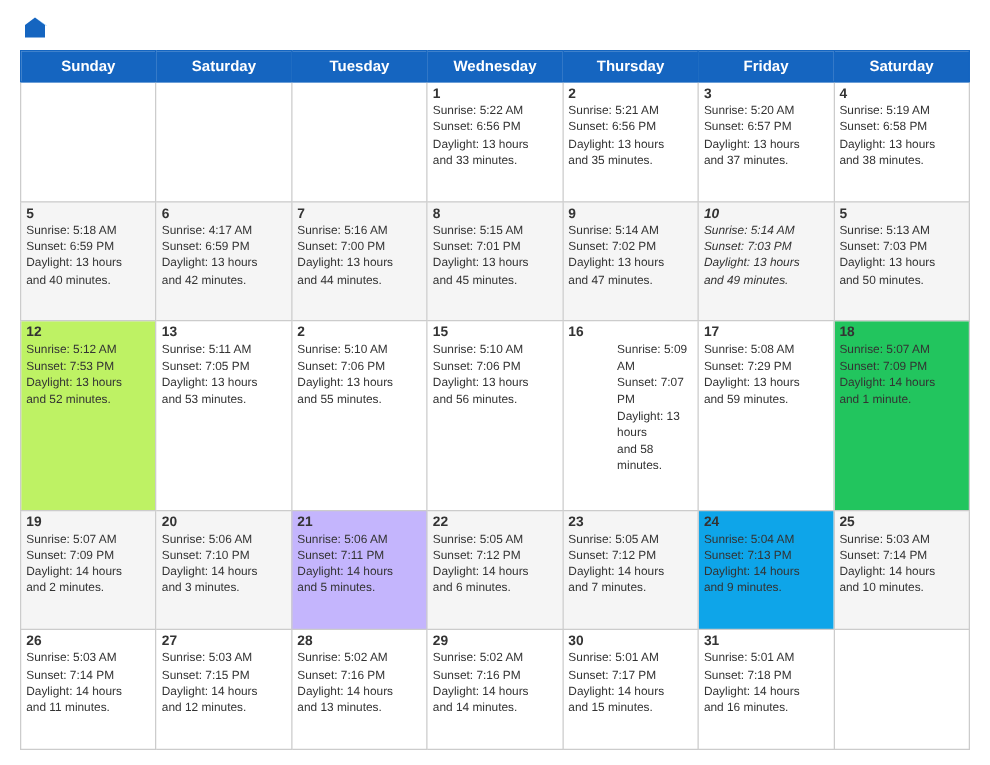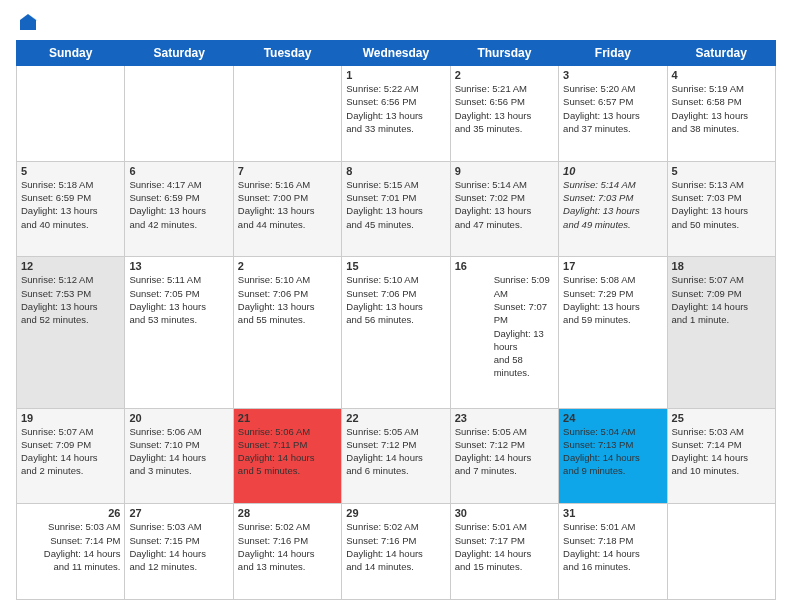--- a/index.html
+++ b/index.html
@@ -222,21 +222,21 @@
           </td>
           <td style="background-color: rgb(245, 245, 245);">
             <span class="day-num">5</span>
             <div class="day-info" style="white-space: pre-line;">Sunrise: 5:13 AM
 Sunset: 7:03 PM
 Daylight: 13 hours
 and 50 minutes.</div>
           </td>
         </tr>
         <tr>
-          <td style="background-color: #e5e5e5;">
+          <td style="background-color: #bef264;">
             <span class="day-num">12</span>
             <div class="day-info" style="white-space: pre-line;">Sunrise: 5:12 AM
 Sunset: 7:53 PM
 Daylight: 13 hours
 and 52 minutes.</div>
           </td>
           <td style="background-color: rgb(255, 255, 255);">
             <span class="day-num">13</span>
             <div class="day-info" style="white-space: pre-line;">Sunrise: 5:11 AM
 Sunset: 7:05 PM
@@ -264,21 +264,21 @@
 Daylight: 13 hours
 and 58 minutes.</div>
           </td>
           <td style="background-color: rgb(255, 255, 255);">
             <span class="day-num">17</span>
             <div class="day-info" style="white-space: pre-line;">Sunrise: 5:08 AM
 Sunset: 7:29 PM
 Daylight: 13 hours
 and 59 minutes.</div>
           </td>
-          <td style="background-color: #e5e5e5; margin-left: 18px;">
+          <td style="background-color: #22c55e; margin-left: 18px;">
             <span class="day-num">18</span>
             <div class="day-info" style="white-space: pre-line;">Sunrise: 5:07 AM
 Sunset: 7:09 PM
 Daylight: 14 hours
 and 1 minute.</div>
           </td>
         </tr>
         <tr>
           <td style="background-color: rgb(245, 245, 245);">
             <span class="day-num">19</span>
@@ -287,21 +287,21 @@
 Daylight: 14 hours
 and 2 minutes.</div>
           </td>
           <td style="background-color: rgb(245, 245, 245);">
             <span class="day-num">20</span>
             <div class="day-info" style="white-space: pre-line;">Sunrise: 5:06 AM
 Sunset: 7:10 PM
 Daylight: 14 hours
 and 3 minutes.</div>
           </td>
-          <td style="background-color: #ef4444;">
+          <td style="background-color: #c4b5fd;">
             <span class="day-num">21</span>
             <div class="day-info" style="white-space: pre-line;">Sunrise: 5:06 AM
 Sunset: 7:11 PM
 Daylight: 14 hours
 and 5 minutes.</div>
           </td>
           <td style="background-color: rgb(245, 245, 245);">
             <span class="day-num">22</span>
             <div class="day-info" style="white-space: pre-line;">Sunrise: 5:05 AM
 Sunset: 7:12 PM
@@ -324,21 +324,21 @@
           </td>
           <td style="background-color: rgb(245, 245, 245);">
             <span class="day-num">25</span>
             <div class="day-info" style="white-space: pre-line;">Sunrise: 5:03 AM
 Sunset: 7:14 PM
 Daylight: 14 hours
 and 10 minutes.</div>
           </td>
         </tr>
         <tr>
-          <td style="background-color: rgb(255, 255, 255); text-align: right;">
+          <td style="background-color: rgb(255, 255, 255);">
             <span class="day-num">26</span>
             <div class="day-info" style="white-space: pre-line;">Sunrise: 5:03 AM
 Sunset: 7:14 PM
 Daylight: 14 hours
 and 11 minutes.</div>
           </td>
           <td style="background-color: rgb(255, 255, 255);">
             <span class="day-num">27</span>
             <div class="day-info" style="white-space: pre-line;">Sunrise: 5:03 AM
 Sunset: 7:15 PM

